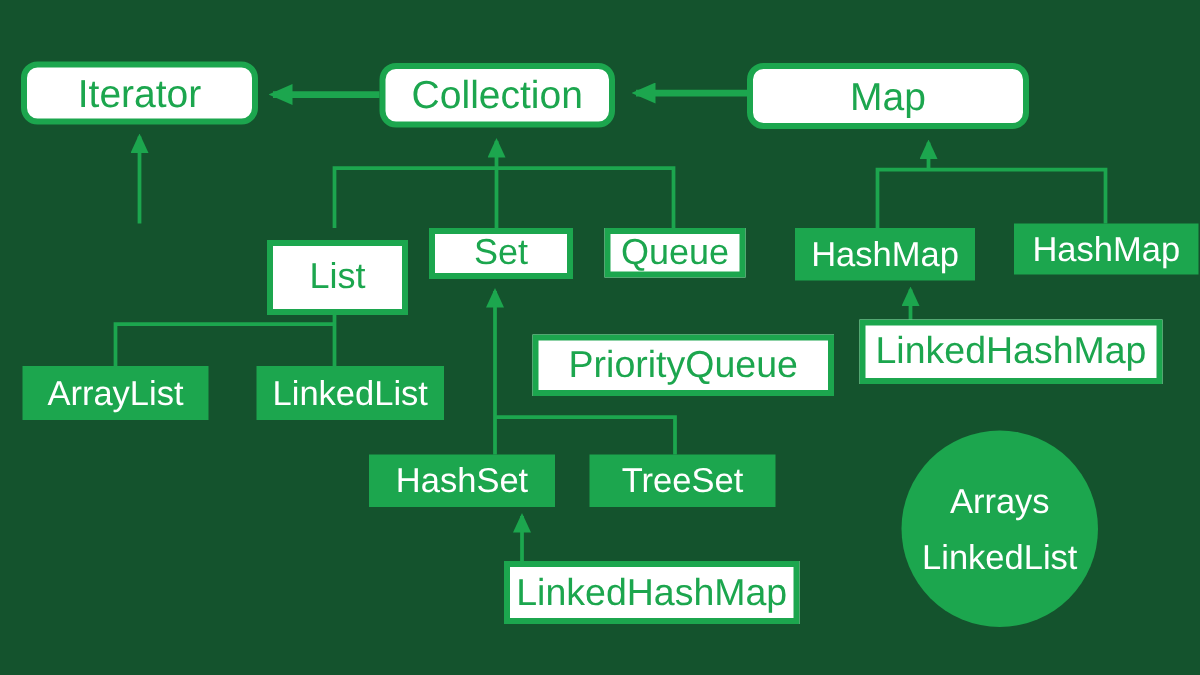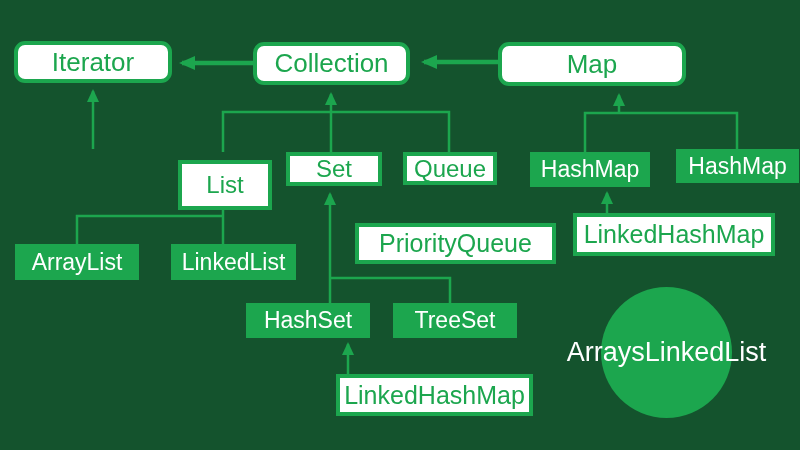--- a/index.html
+++ b/index.html
@@ -41,22 +41,22 @@
   .outlined.big { font-size: 25px; }
   .filled {
     background: var(--accent);
     color: var(--onfill);
     font-size: 23px;
   }
   .circle {
     background: var(--accent);
     color: var(--onfill);
     border-radius: 50%;
-    flex-direction: row;
-    font-size: 27px;
+    flex-direction: column;
+    font-size: 23px;
     line-height: 1.6;
   }
 </style>
 </head>
 <body>
 
 <div class="canvas">
 
   <svg class="wires" viewBox="0 0 800 450" xmlns="http://www.w3.org/2000/svg">
     <defs>

